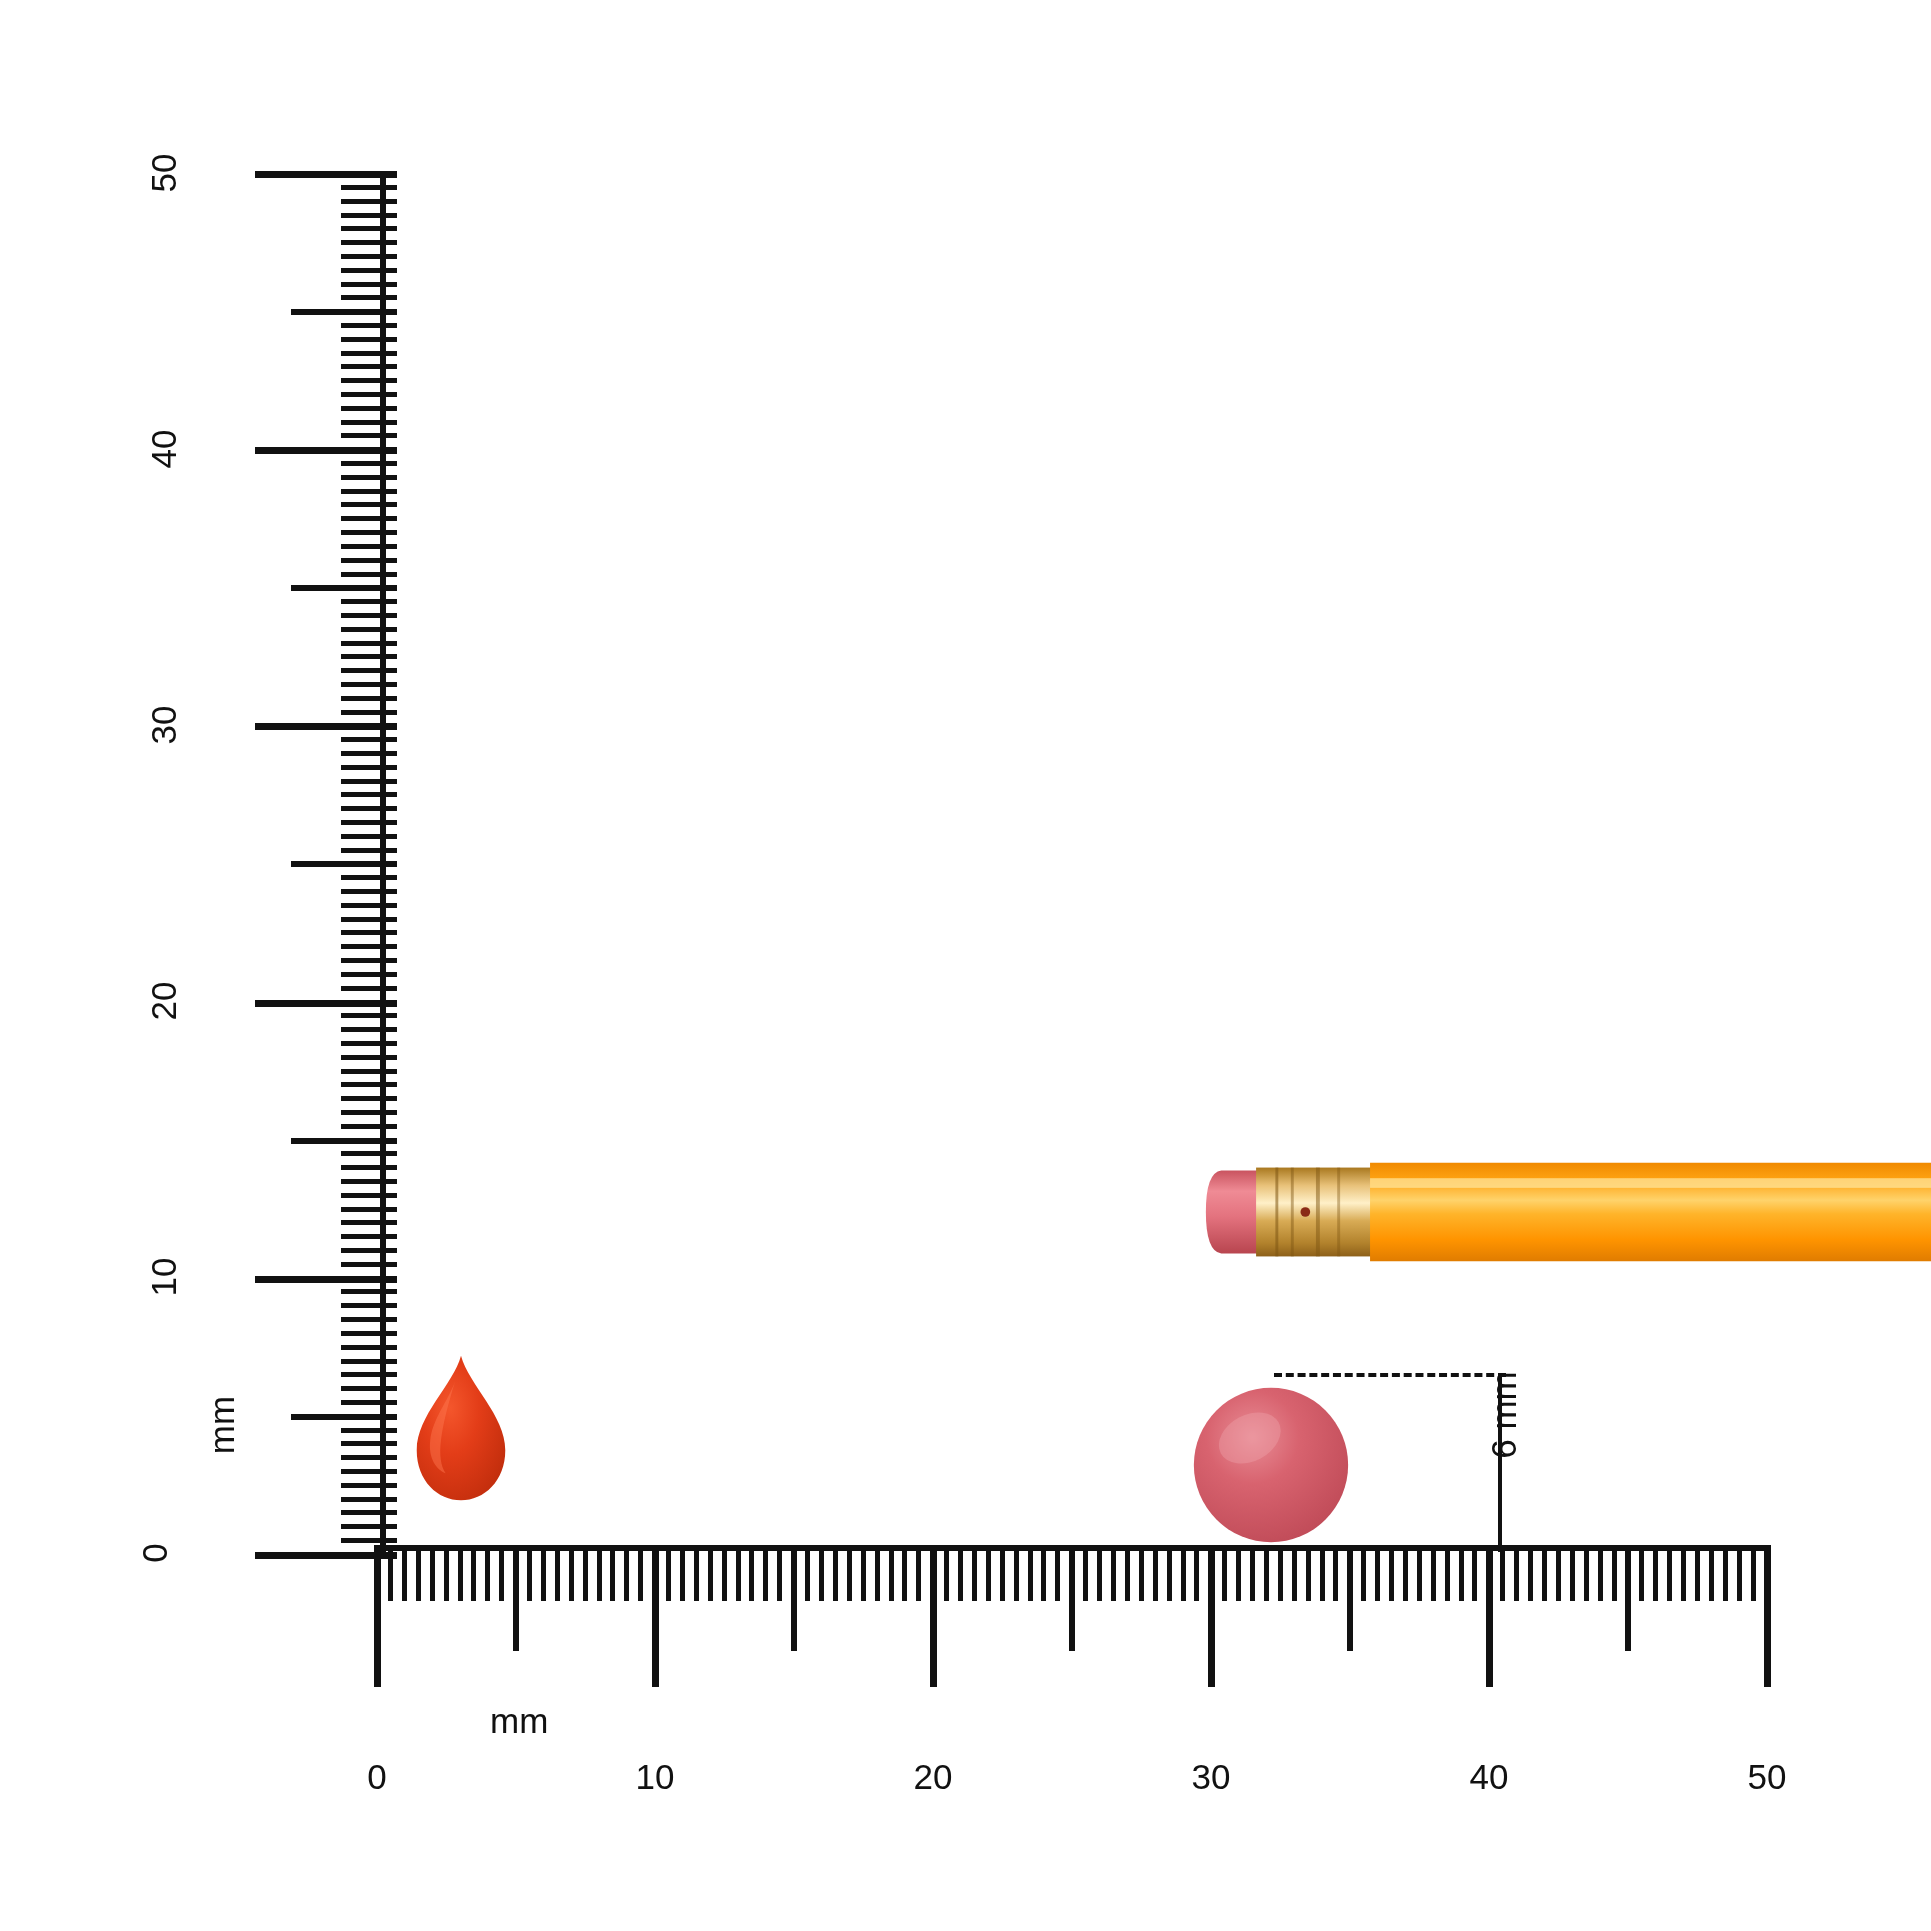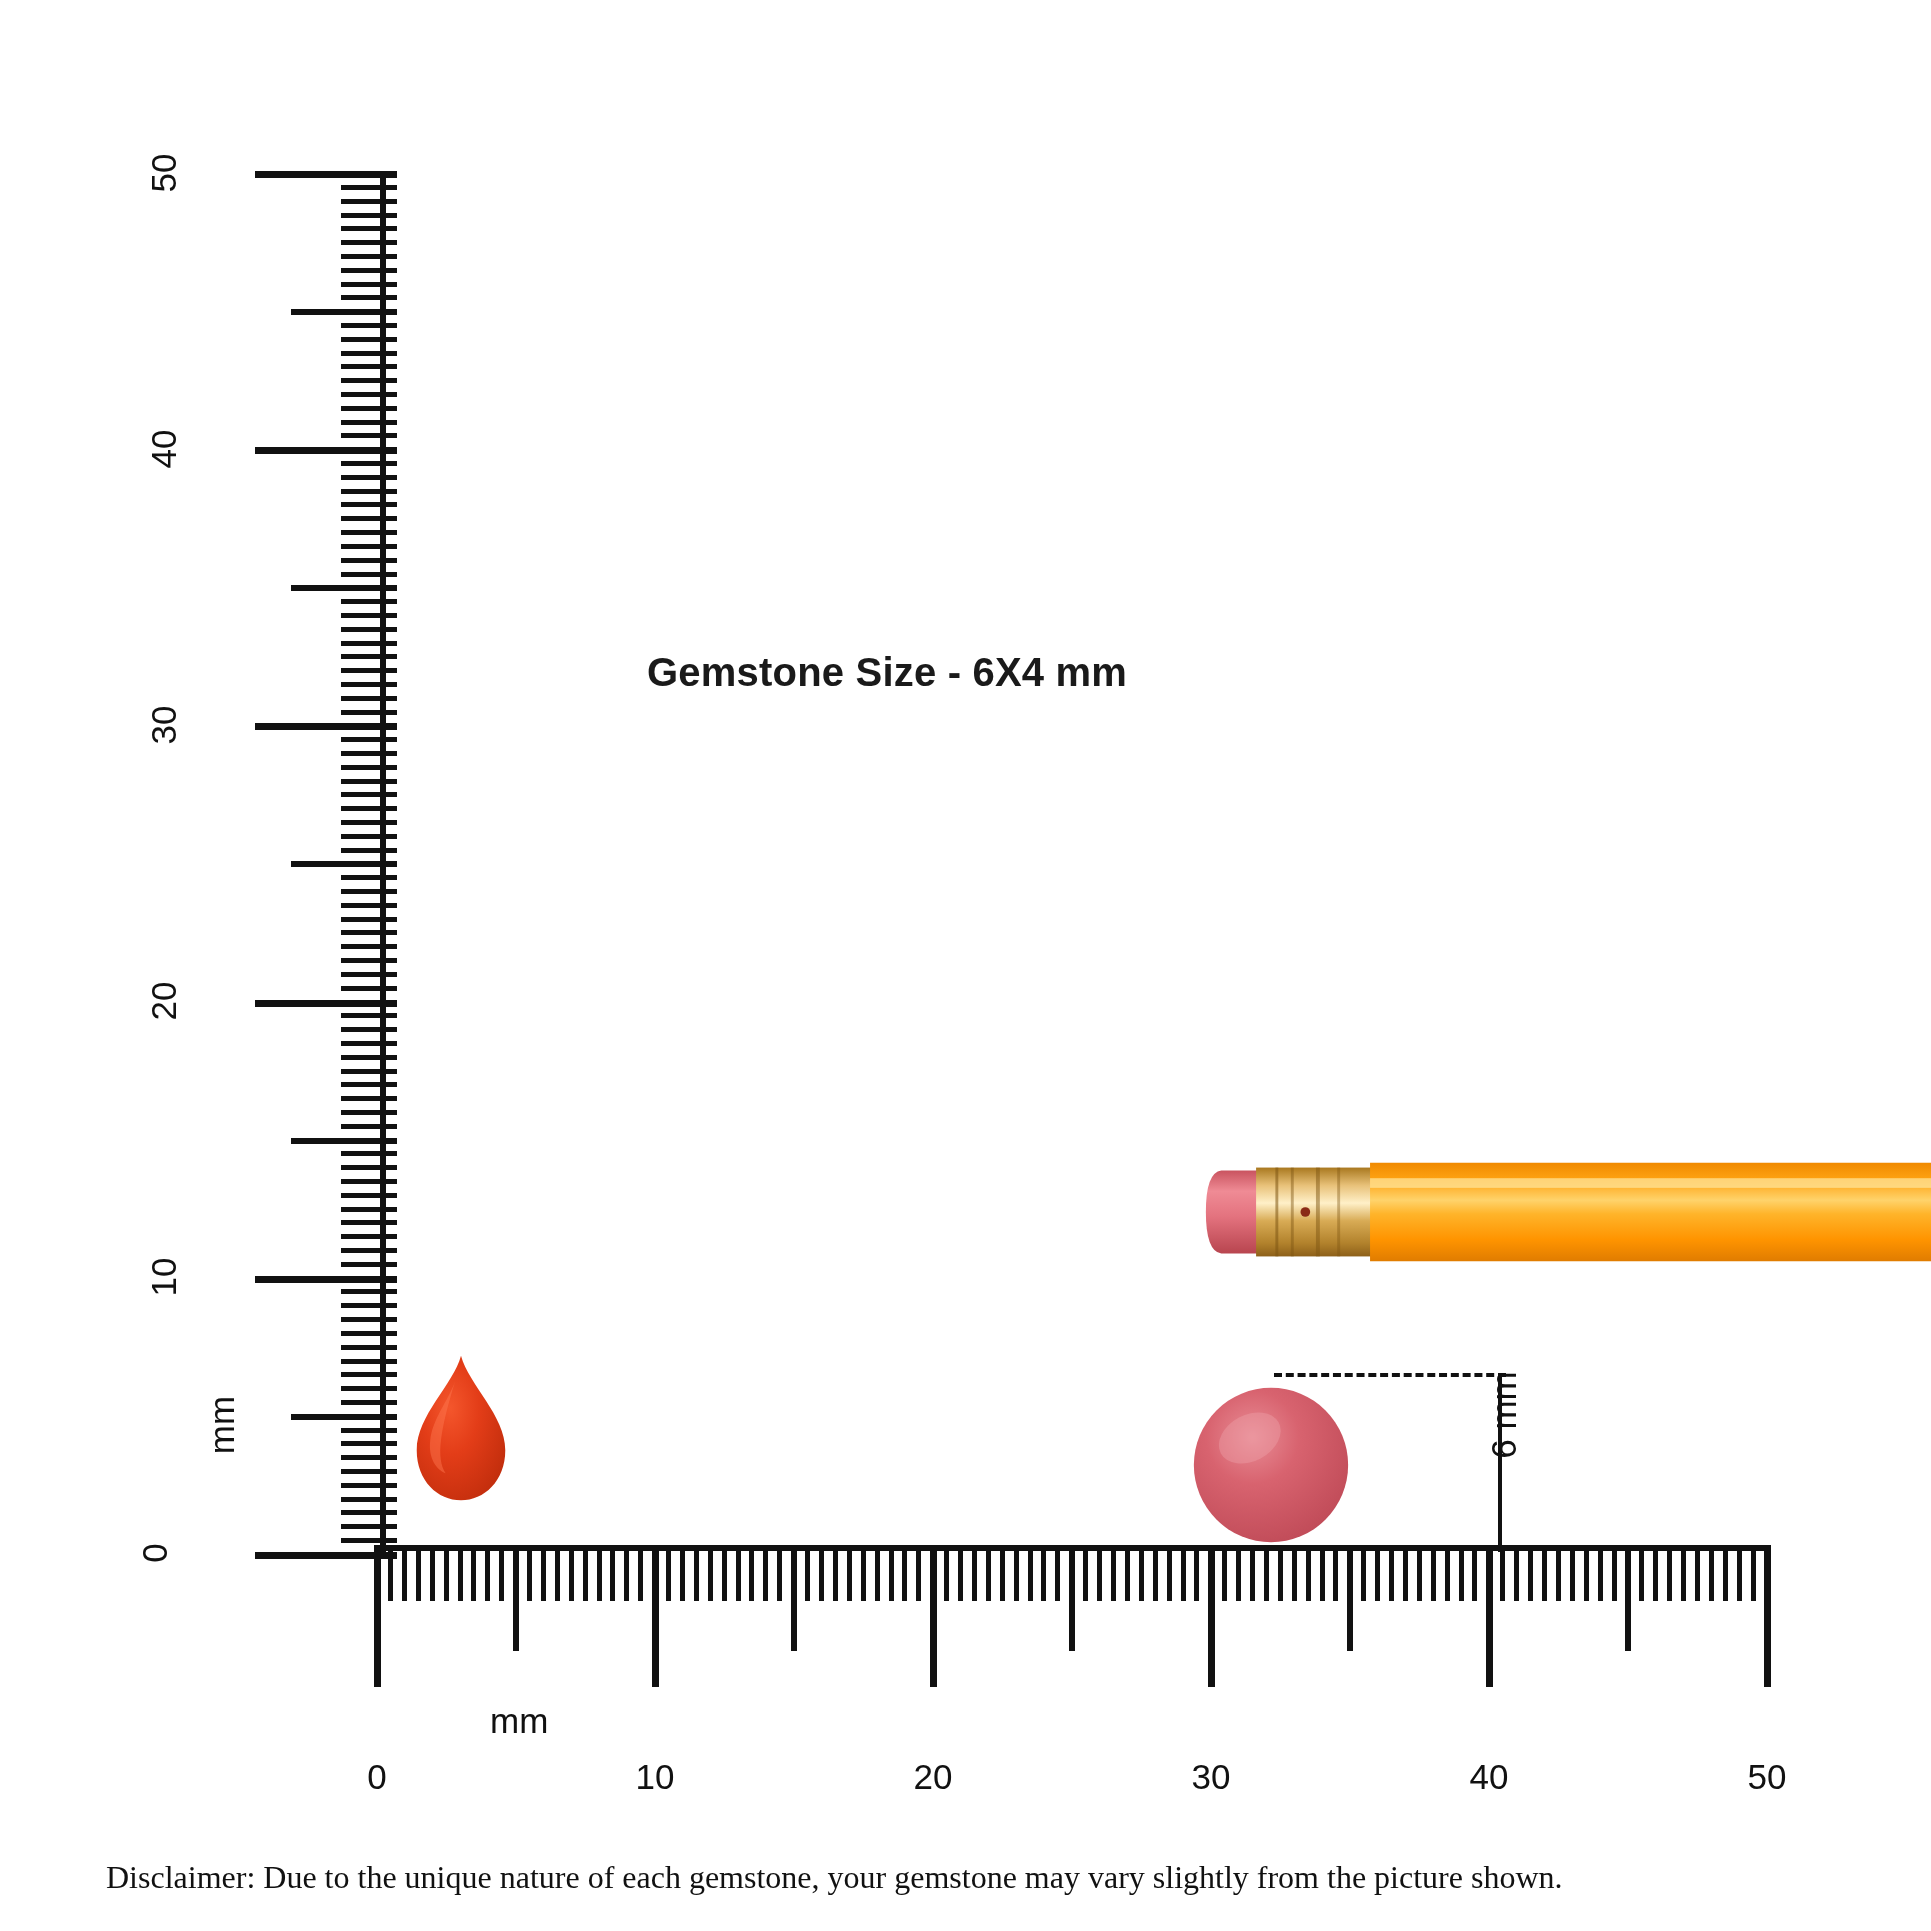--- a/index.html
+++ b/index.html
@@ -181,21 +181,20 @@
     font-size: 32px;
     color: #111;
     white-space: nowrap;
   }
 </style>
 </head>
 <body>
 
 <div id="stage">
 
-  <div class="title">Gemstone Size - 6X4 mm</div>
 
   <div class="v-ruler">
     <div class="v-axis-line"></div>
     <div id="v-ticks">
         <div class="v-tick major" style="top: 1378px;"></div>
         <div class="v-tick minor" style="top: 1364px;"></div>
         <div class="v-tick minor" style="top: 1350px;"></div>
         <div class="v-tick minor" style="top: 1336px;"></div>
         <div class="v-tick minor" style="top: 1323px;"></div>
         <div class="v-tick minor" style="top: 1309px;"></div>
@@ -488,16 +487,15 @@
       </defs>
       <circle cx="84" cy="84" r="80" fill="url(#roundGrad)"></circle>
       <ellipse cx="62" cy="56" rx="34" ry="24" fill="#f0a6ad" opacity="0.38" transform="rotate(-28 62 56)"></ellipse>
     </svg>
   </div>
 
   <div class="dim-top"></div>
   <div class="dim-vert"></div>
   <div class="dim-label">6 mm</div>
 
-  <div class="disclaimer">Disclaimer: Due to the unique nature of each gemstone, your gemstone may vary slightly from the picture shown.</div>
 
 </div>
 
 
 </body></html>

